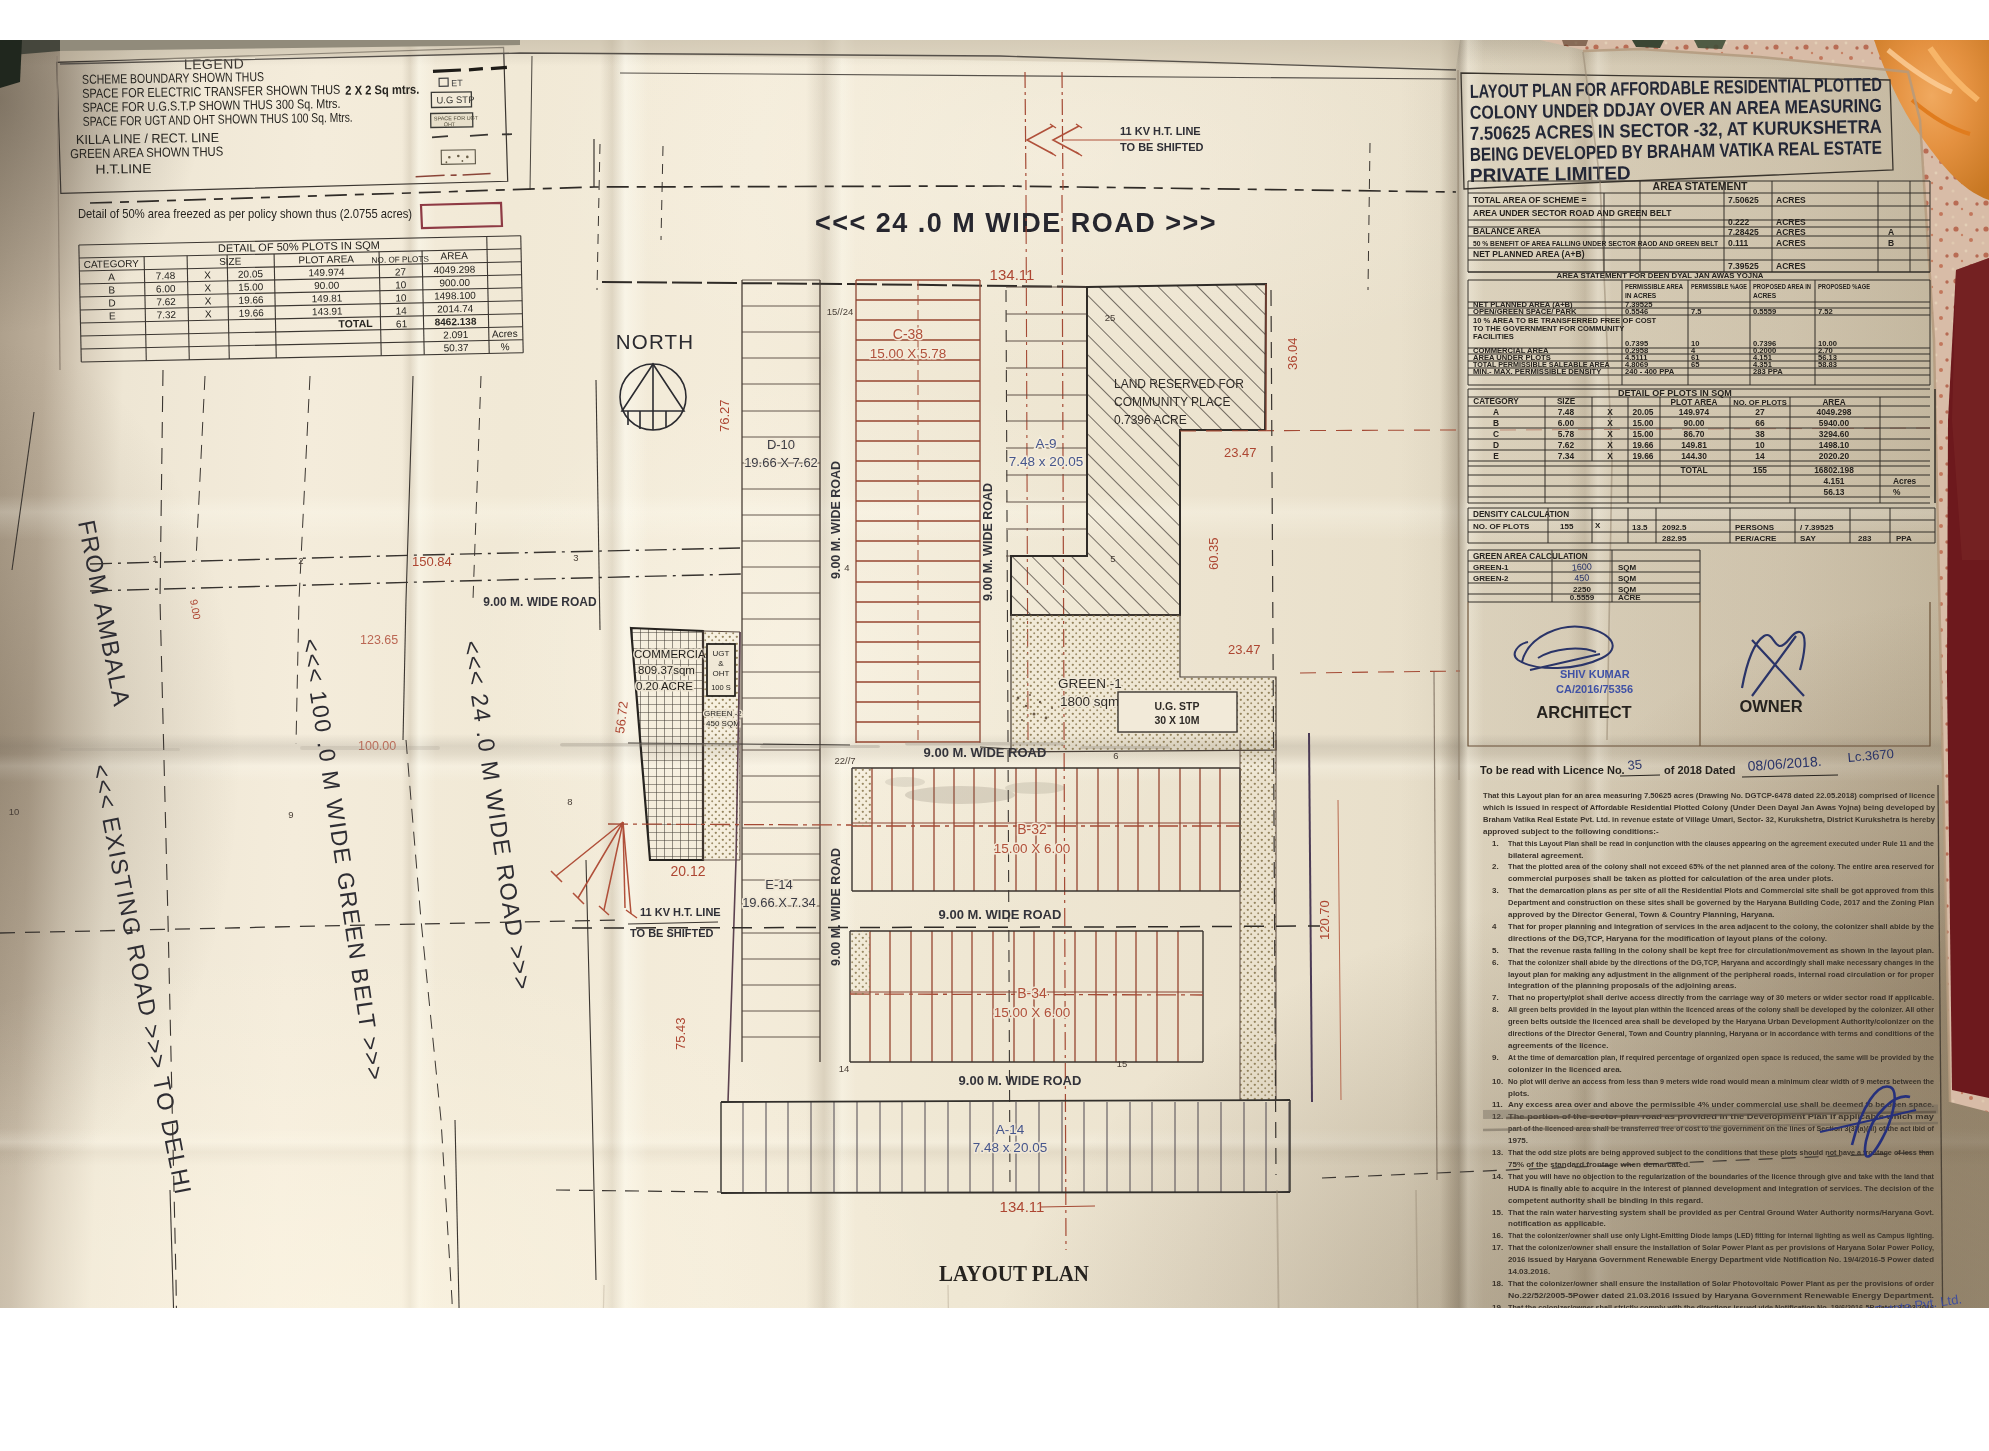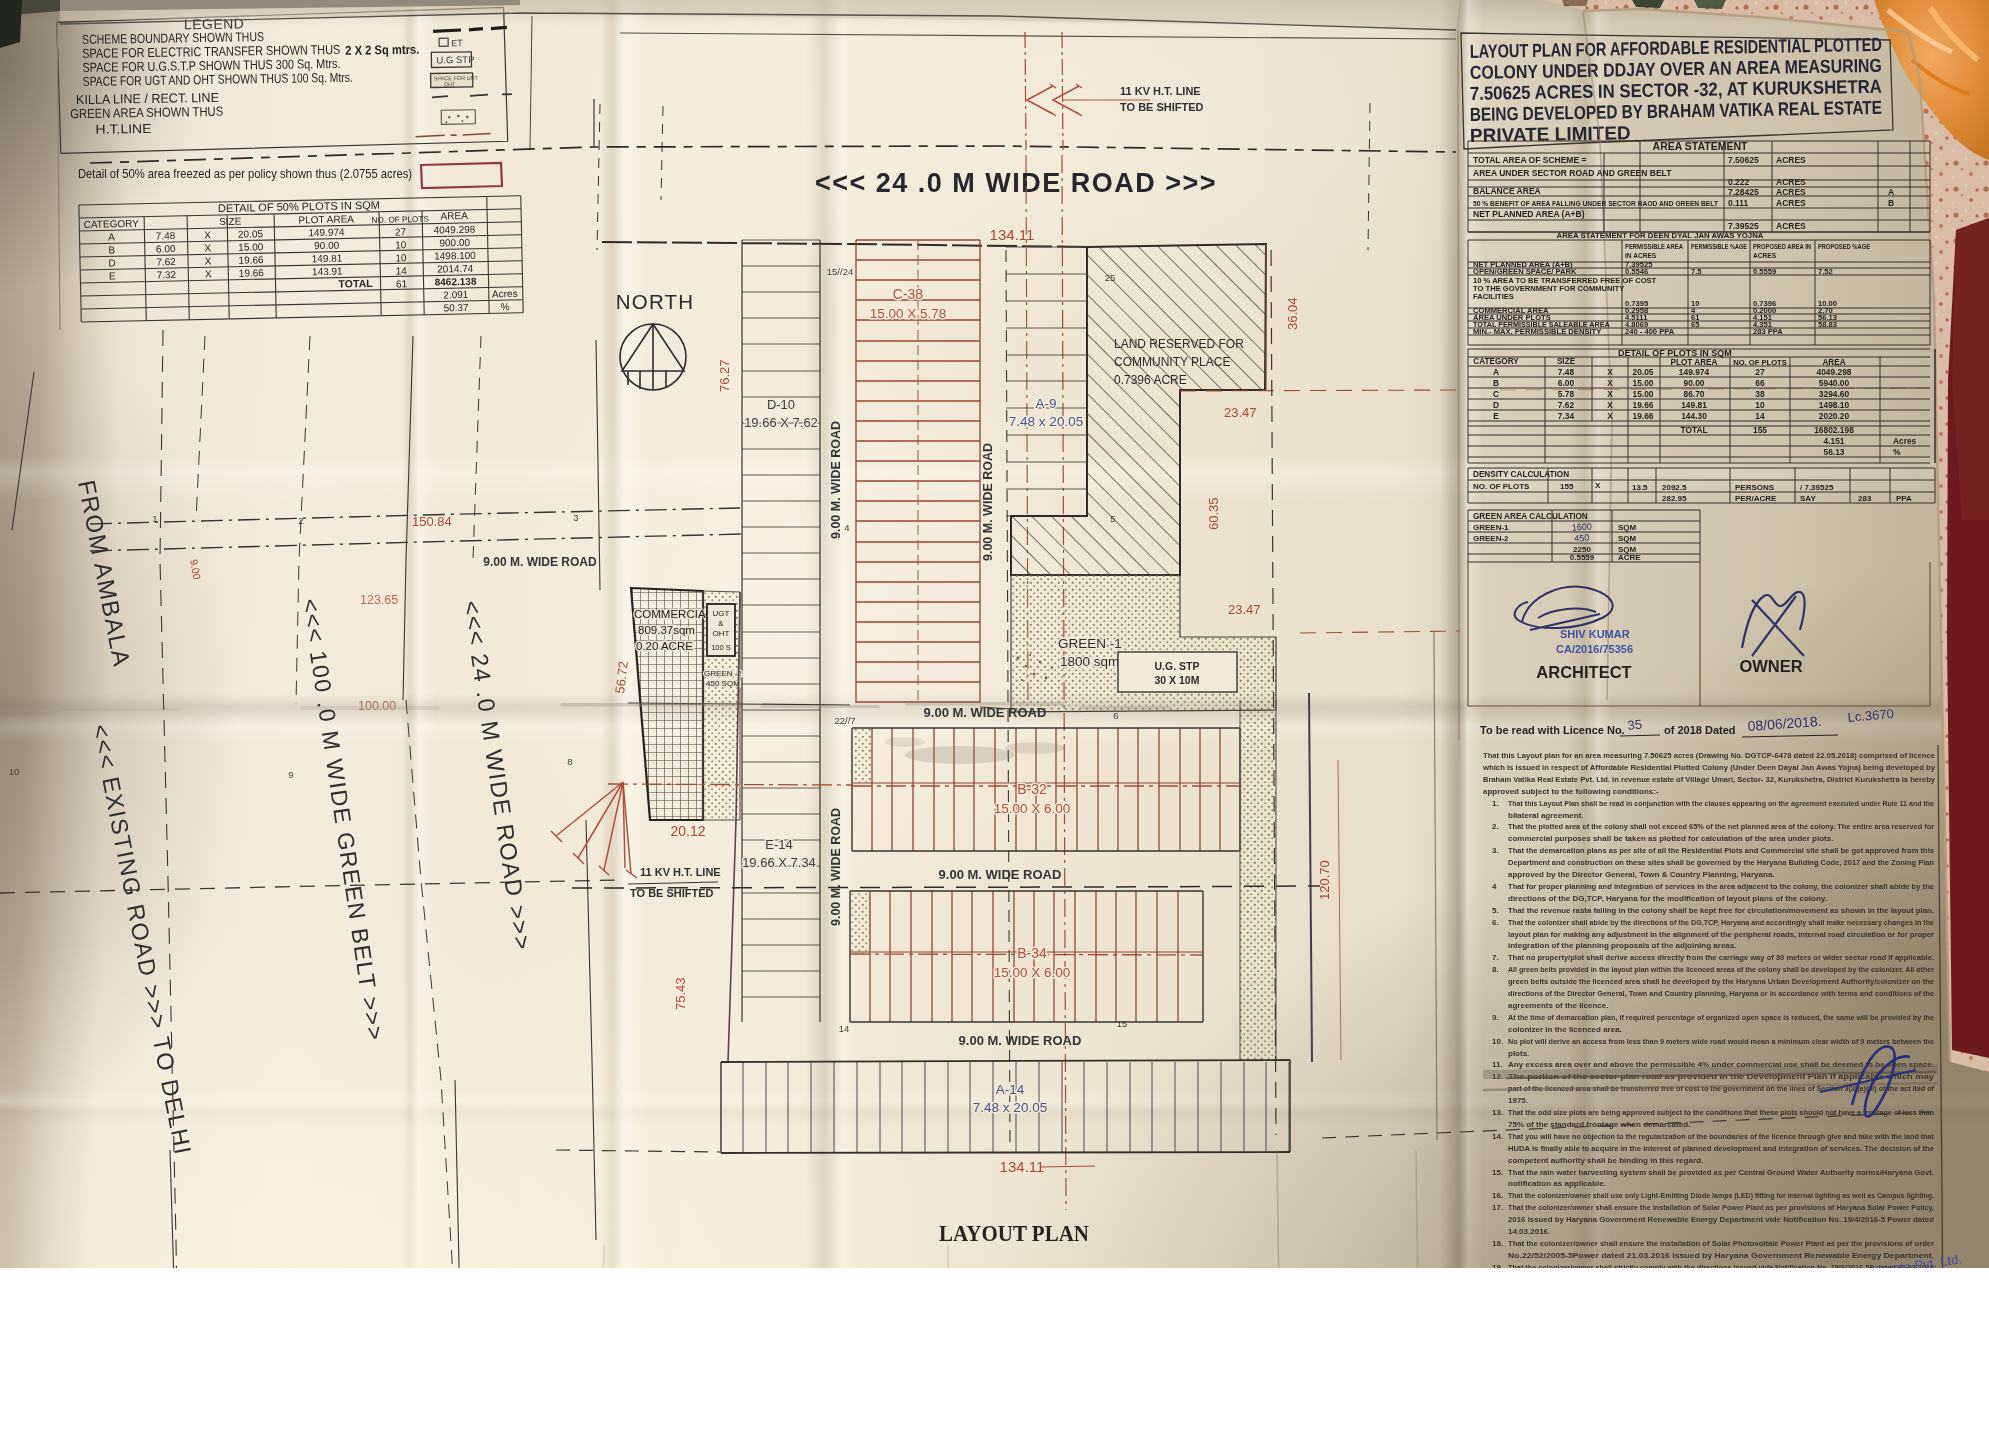--- a/index.html
+++ b/index.html
@@ -1,14 +1,14 @@
 <!DOCTYPE html>
 <html><head><meta charset="utf-8"><style>
 html,body{margin:0;padding:0;}
-#stage{position:relative;width:1989px;height:1268px;overflow:hidden;font-family:"Liberation Sans",sans-serif;background:#a3a3a3;}
+#stage{position:relative;width:1989px;height:1268px;overflow:hidden;font-family:"Liberation Sans",sans-serif;background:#a3a3a3;margin-top:40px;}
 #paper{position:absolute;inset:0;background:
 linear-gradient(92deg,#ab9d89 0px,#bcae9a 55px,#d7ccb9 90px,#eee6d4 135px,#f4ecdb 320px,#f1e9d6 520px,#f4ecda 760px,#efe7d3 1000px,#ece3cf 1240px,#e8dfca 1450px,#e4dac4 1600px,#dfd4bd 1800px,#d2c6ad 1989px);}
 #shade{position:absolute;inset:0;background:
 radial-gradient(ellipse 1100px 720px at 1800px 1360px, rgba(88,70,46,.52), rgba(88,70,46,0) 74%),
 radial-gradient(ellipse 680px 560px at 1989px 960px, rgba(90,66,40,.38), rgba(90,66,40,0) 72%),
 radial-gradient(ellipse 320px 560px at 0px 720px, rgba(82,68,50,.28), rgba(82,68,50,0) 75%),
 radial-gradient(ellipse 260px 300px at 0px 60px, rgba(58,50,40,.38), rgba(58,50,40,0) 78%),
 radial-gradient(ellipse 900px 520px at 330px 1270px, rgba(255,248,230,.55), rgba(255,248,230,0) 70%),
 radial-gradient(ellipse 520px 420px at 830px 620px, rgba(255,250,238,.40), rgba(255,250,238,0) 72%),
 radial-gradient(ellipse 700px 300px at 1050px 120px, rgba(255,250,240,.30), rgba(255,250,240,0) 75%),

